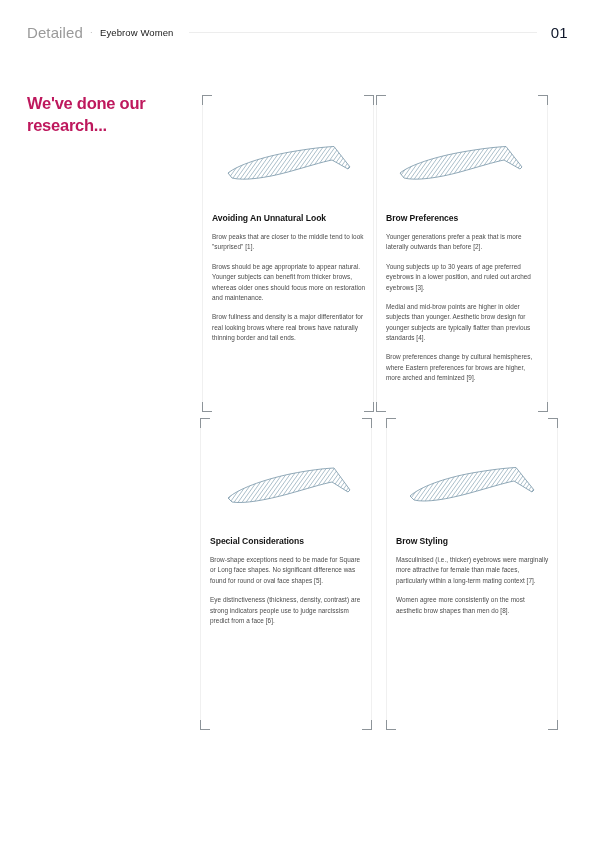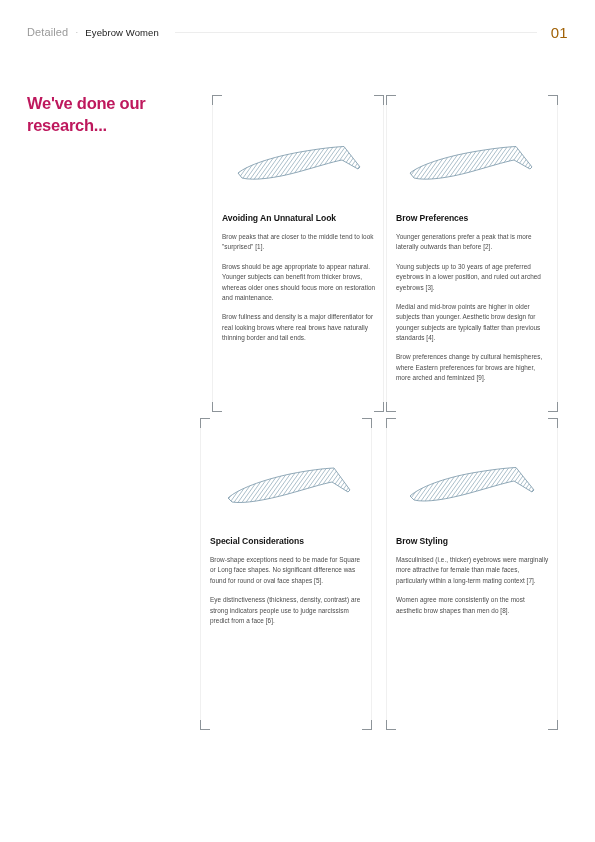--- a/index.html
+++ b/index.html
@@ -21,21 +21,21 @@
   .header {
     position: absolute;
     left: 27px;
     top: 22px;
     width: 541px;
     height: 20px;
     display: flex;
     align-items: center;
   }
   .crumb-muted {
-    font-size: 11px;
+    font-size: 15px;
     color: #9a9a9a;
     letter-spacing: 0.1px;
     white-space: nowrap;
   }
   .crumb-sep {
     font-size: 9.5px;
     color: #bdbdbd;
     margin: 0 7px;
     line-height: 1;
   }
@@ -46,21 +46,21 @@
     white-space: nowrap;
   }
   .header-rule {
     flex: 1;
     height: 1px;
     background: #ededed;
     margin: 0 14px 0 16px;
   }
   .page-num {
     font-size: 15px;
-    color: #a16207;
+    color: #0f172a;
     letter-spacing: 0.3px;
     white-space: nowrap;
   }
 
   
   .page-title {
     position: absolute;
     left: 27px;
     top: 93px;
     width: 150px;
@@ -78,22 +78,22 @@
     top: 95px;
     width: 362px;
     height: 635px;
   }
   .card {
     position: absolute;
     width: 172px;
     background: #ffffff;
     box-sizing: border-box;
   }
-  .card.c0 { left: 12px;   top: 0px;   height: 317px; }
-  .card.c1 { left: 186px; top: 0px;   height: 317px; }
+  .card.c0 { left: 2px;   top: 0px;   height: 317px; }
+  .card.c1 { left: 176px; top: 0px;   height: 317px; }
   .card.c2 { left: 0px;   top: 323px; height: 312px; }
   .card.c3 { left: 186px; top: 323px; height: 312px; }
 
   
   .card::before,
   .card::after {
     content: "";
     position: absolute;
     top: 0;
     bottom: 0;

